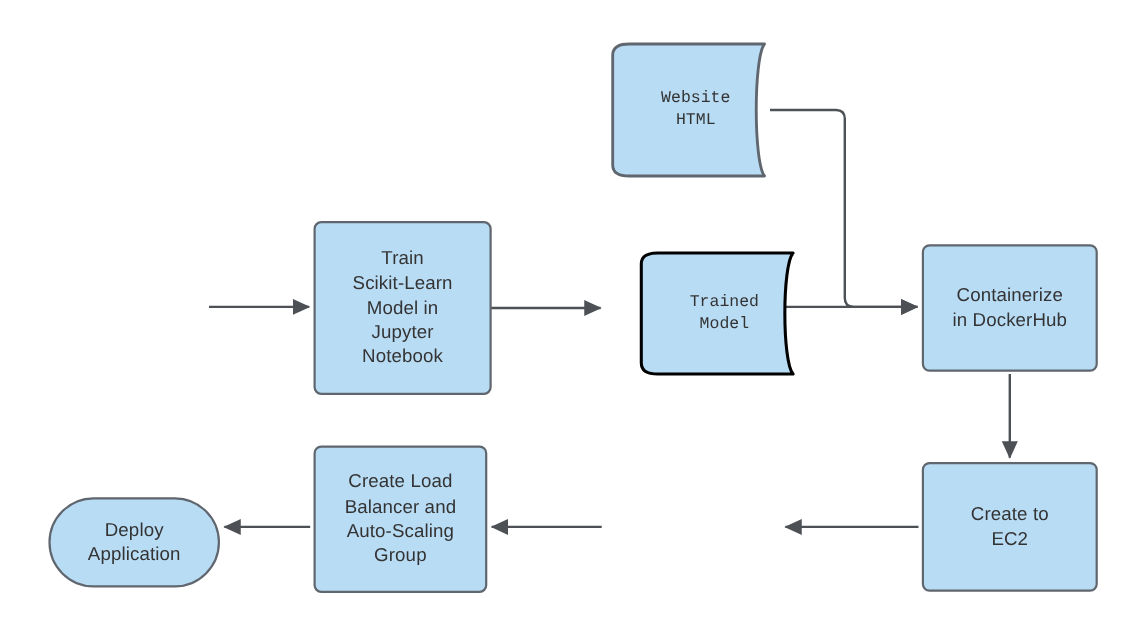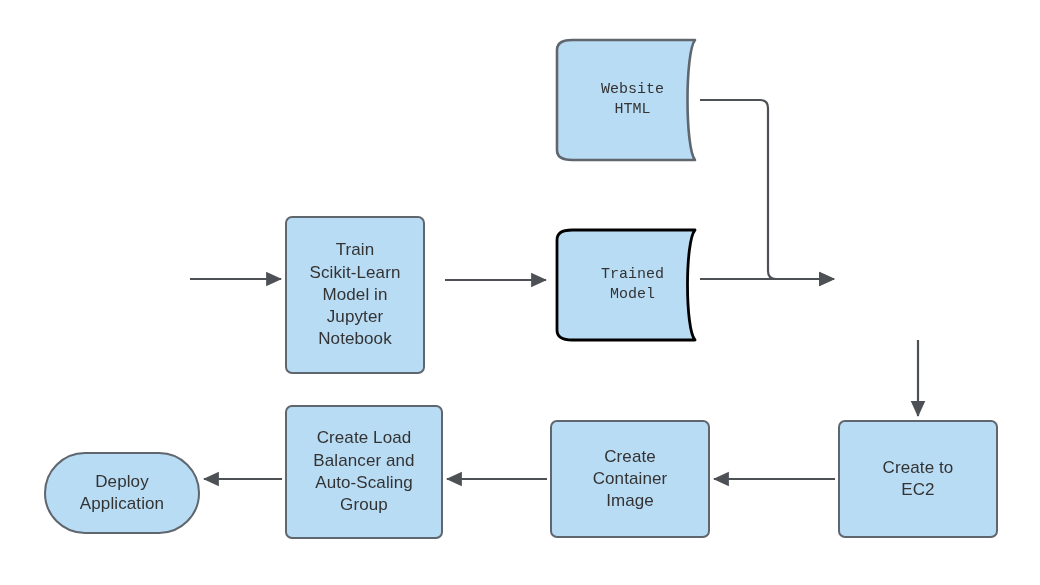--- a/index.html
+++ b/index.html
@@ -115,55 +115,54 @@
 
       <path d="M835,479 L714,479" marker-end="url(#ah)"></path>
 
       <path d="M547,479 L447,479" marker-end="url(#ah)"></path>
 
       <path d="M282,479 L204,479" marker-end="url(#ah)"></path>
     </g>
   </svg>
 
 
-  <div class="node proc" style="left:285px; top:216px; width:140px; height:158px;">
+  <div class="node proc" style="left:285px; top:201px; width:162px; height:158px;">
     <span>Train
 Scikit-Learn
 Model in
 Jupyter
 Notebook</span>
   </div>
 
   <div class="tape-wrap" style="left:550px; top:38px; width:165px; height:124px;">
     <svg width="165" height="124" viewBox="0 0 165 124" xmlns="http://www.w3.org/2000/svg">
       <path d="M7,12 C7,4 14,2 22,2 L145,2 C135,14 135,110 145,122 L22,122 C14,122 7,120 7,112 Z" fill="#b9dcf5" stroke="#5f666e" stroke-width="2.6" stroke-linejoin="round"></path>
     </svg>
     <div class="tape-label" style="padding-right:24px;">Website
 HTML</div>
   </div>
 
-  <div class="tape-wrap" style="left:550px; top:228px; width:165px; height:114px;">
+  <div class="tape-wrap" style="left:576px; top:228px; width:165px; height:114px;">
     <svg width="165" height="114" viewBox="0 0 165 114" xmlns="http://www.w3.org/2000/svg">
       <path d="M7,12 C7,4 14,2 22,2 L145,2 C135,13 135,101 145,112 L22,112 C14,112 7,110 7,102 Z" fill="#b9dcf5" stroke="#000000" stroke-width="2.8" stroke-linejoin="round"></path>
     </svg>
     <div class="tape-label" style="padding-right:22px;">Trained
 Model</div>
   </div>
 
+  <div class="node proc" style="left:838px; top:222px; width:160px; height:116px;">
+    <span>Containerize
+in DockerHub</span>
+  </div>
 
   <div class="node proc" style="left:838px; top:420px; width:160px; height:118px;">
     <span>Create to
 EC2</span>
   </div>
 
-  <div class="node proc" style="left:550px; top:420px; width:160px; height:118px;">
-    <span>Create
-Container
-Image</span>
-  </div>
 
   <div class="node proc" style="left:285px; top:392px; width:158px; height:134px;margin-top:13px;">
     <span>Create Load
 Balancer and
 Auto-Scaling
 Group</span>
   </div>
 
   <div class="node pill" style="left:44px; top:437px; width:156px; height:82px;margin-top:15px;">
     <span>Deploy

